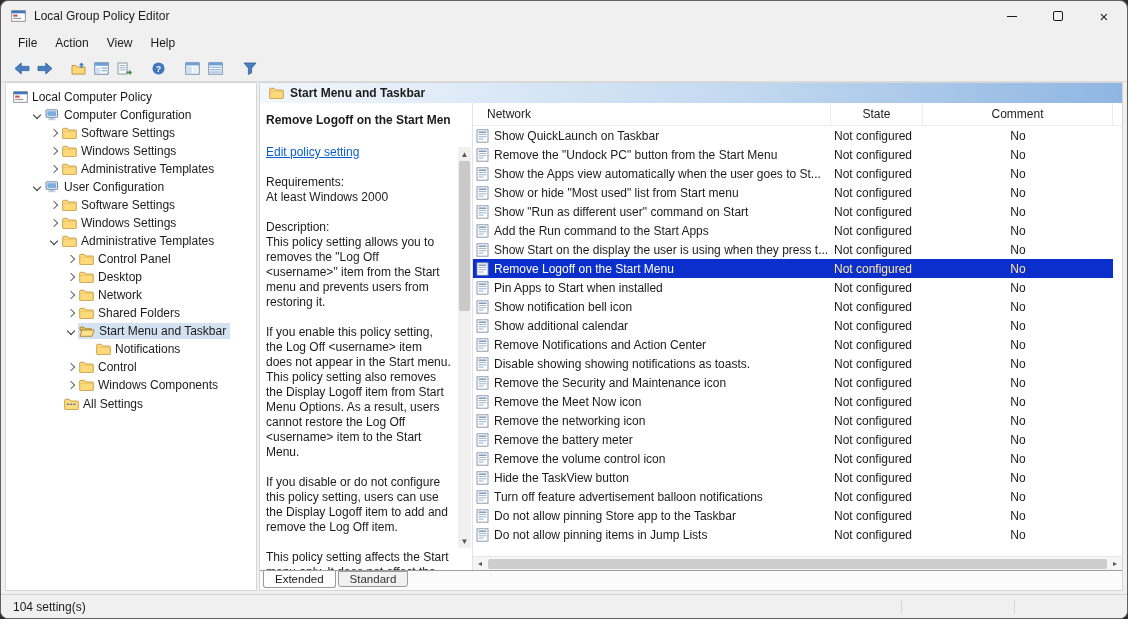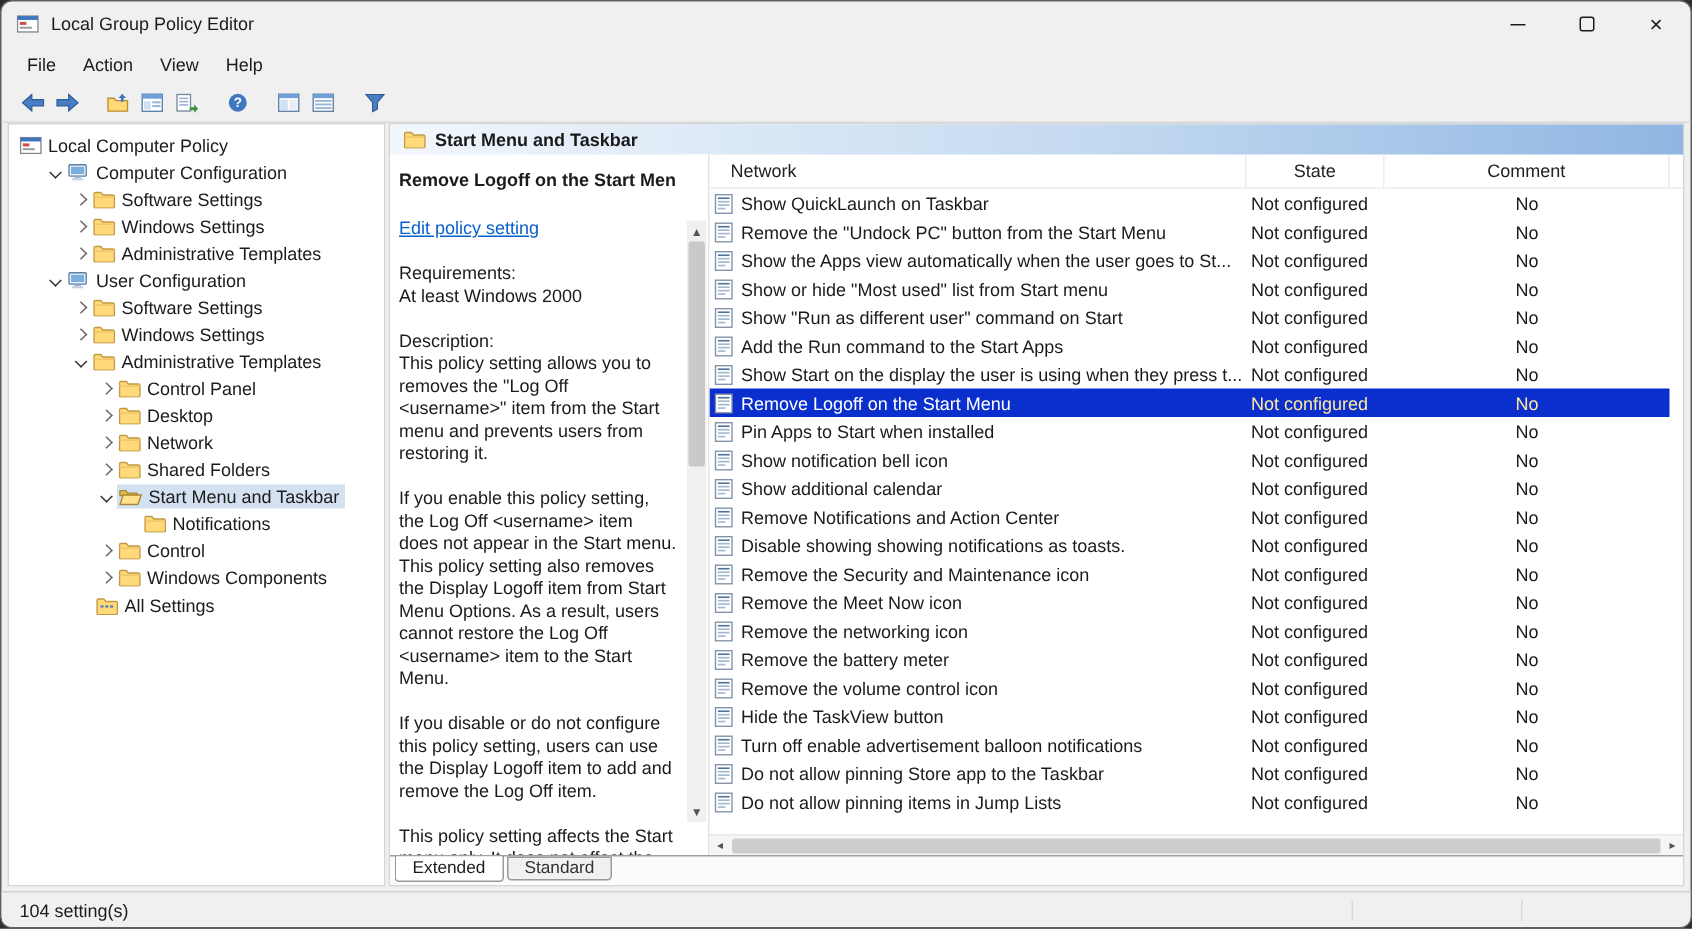--- a/index.html
+++ b/index.html
@@ -792,21 +792,21 @@
                 <div class="lcell c0">
                   <span class="picon">
                     <svg width="13" height="14" viewBox="0 0 13 14">
                       <rect x="1" y="0.8" width="11" height="12.4" fill="#fff" stroke="#8090a8" stroke-width="0.9"></rect>
                       <rect x="2.6" y="2.6" width="7.8" height="1.1" fill="#51749e"></rect>
                       <rect x="2.6" y="4.9" width="7.8" height="1.1" fill="#a3b8d0"></rect>
                       <rect x="2.6" y="7.2" width="7.8" height="1.1" fill="#a3b8d0"></rect>
                       <rect x="2.6" y="9.5" width="5" height="1.1" fill="#a3b8d0"></rect>
                     </svg>
                   </span>
-                  <span>Turn off enable advertisement balloon notifications</span>
+                  <span>Turn off feature advertisement balloon notifications</span>
                 </div>
                 <div class="lcell c1">Not configured</div>
                 <div class="lcell c2">No</div>
               </div>
               <div class="lrow">
                 <div class="lcell c0">
                   <span class="picon">
                     <svg width="13" height="14" viewBox="0 0 13 14">
                       <rect x="1" y="0.8" width="11" height="12.4" fill="#fff" stroke="#8090a8" stroke-width="0.9"></rect>
                       <rect x="2.6" y="2.6" width="7.8" height="1.1" fill="#51749e"></rect>

